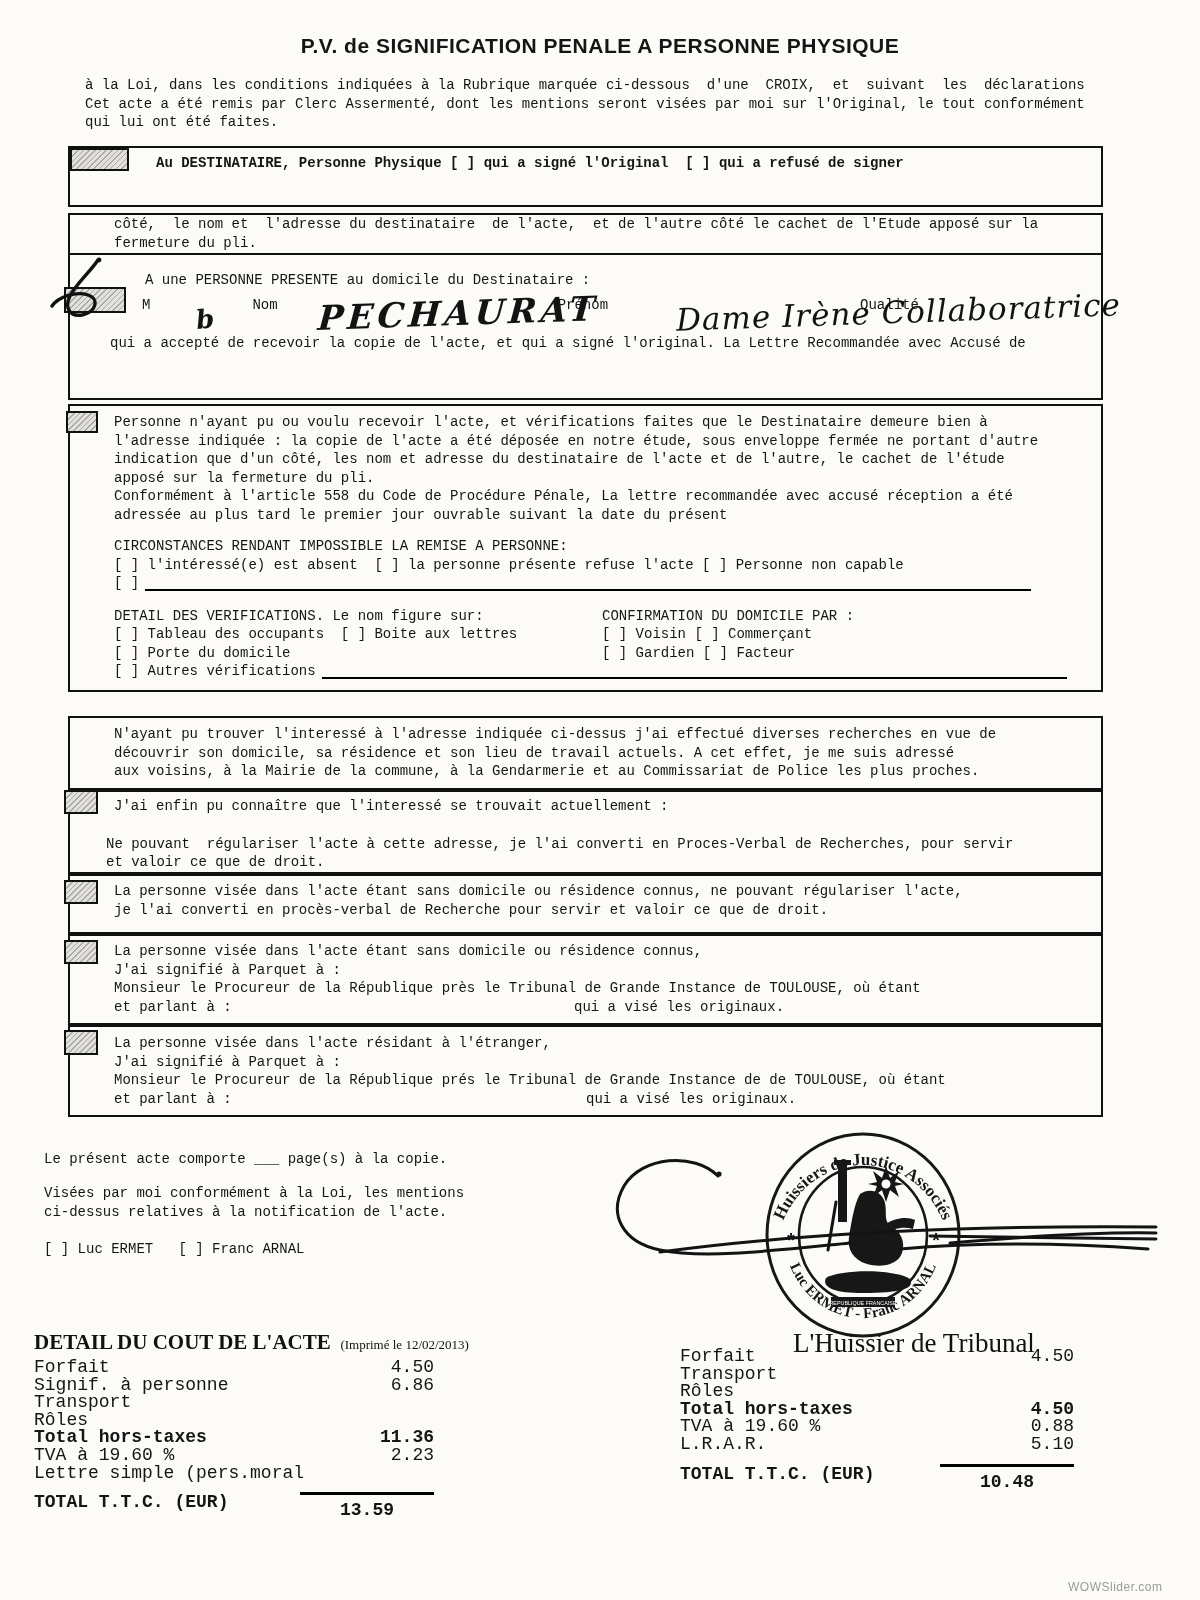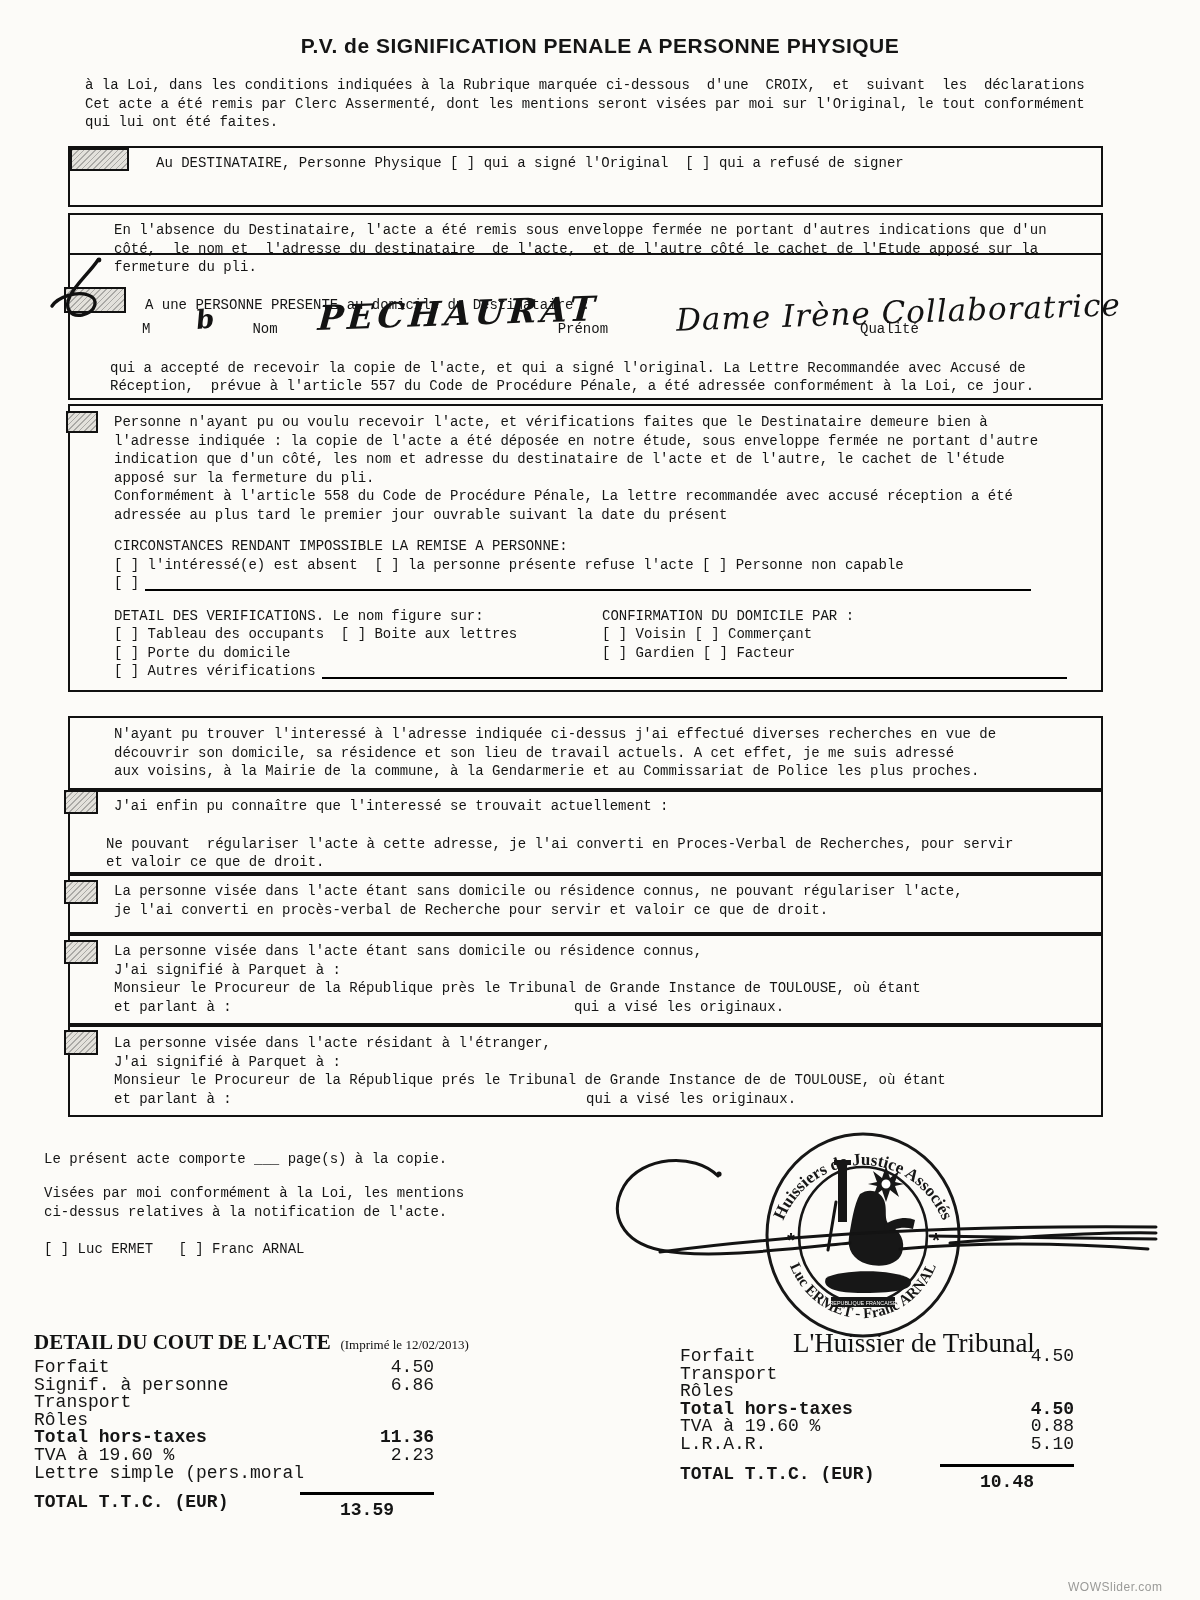--- a/index.html
+++ b/index.html
@@ -29,32 +29,30 @@
 
   <div class="abs title" style="left:0;right:0;top:34px;">P.V. de SIGNIFICATION PENALE A PERSONNE PHYSIQUE</div>
 
   <div class="abs" style="left:85px;top:76px;">
     <div class="mono">à la Loi, dans les conditions indiquées à la Rubrique marquée ci-dessous  d'une  CROIX,  et  suivant  les  déclarations</div>
     <div class="mono">Cet acte a été remis par Clerc Assermenté, dont les mentions seront visées par moi sur l'Original, le tout conformément</div>
     <div class="mono">qui lui ont été faites.</div>
   </div>
 
   <div class="fbox" style="top:146px;height:57px;">
-    <div class="mono" style="margin:6px 0 0 86px;">Au DESTINATAIRE, Personne Physique [ ] qui a signé l'Original  [ ] qui a refusé de signer</div>
+    <div class="mono" style="margin:6px 0 0 86px;font-weight:bold;">Au DESTINATAIRE, Personne Physique [ ] qui a signé l'Original  [ ] qui a refusé de signer</div>
   </div>
   <div class="cb" style="left:70px;top:148px;width:55px;height:19px;"></div>
 
   <div class="fbox" style="top:213px;height:183px;">
-    <div class="mono" style="margin:6px 0 0 44px;">En l'absence du Destinataire, l'acte a été remis sous enveloppe fermée ne portant d'autres indications que d'un</div>
     <div class="mono" style="margin:0 0 0 44px;">côté,  le nom et  l'adresse du destinataire  de l'acte,  et de l'autre côté le cachet de l'Etude apposé sur la</div>
     <div class="mono" style="margin:0 0 0 44px;">fermeture du pli.</div>
     <div class="mono" style="margin:19px 0 0 75px;">A une PERSONNE PRESENTE au domicile du Destinataire :</div>
     <div class="mono" style="margin:6px 0 0 72px;"><span>M</span><span style="display:inline-block;width:102px;"></span><span>Nom</span><span style="display:inline-block;width:280px;"></span><span>Prénom</span><span style="display:inline-block;width:252px;"></span><span>Qualité</span></div>
     <div class="mono" style="margin:20px 0 0 40px;">qui a accepté de recevoir la copie de l'acte, et qui a signé l'original. La Lettre Recommandée avec Accusé de</div>
-    <div class="mono" style="margin:0 0 0 40px;">Réception,  prévue à l'article 557 du Code de Procédure Pénale, a été adressée conformément à la Loi, ce jour.</div>
   </div>
   <div class="abs" style="left:68px;top:253px;width:1035px;border-top:2px solid #111;"></div>
   <div class="cb" style="left:64px;top:287px;width:58px;height:22px;"></div>
   <svg class="abs" style="left:46px;top:256px;" width="78" height="66" viewBox="0 0 78 66">
     <path d="M52,4 C44,16 30,28 24,40 C18,52 24,61 36,59 C50,56 54,43 42,39 C30,35 12,41 6,50" fill="none" stroke="#111" stroke-width="3.4" stroke-linecap="round"></path>
     <circle cx="53" cy="4" r="2.4" fill="#111"></circle>
   </svg>
 
   <div class="hw" style="left:196px;top:304px;font-size:26px;font-weight:bold;transform:rotate(-6deg);">b</div>
   <div class="hw" style="left:318px;top:293px;font-size:34px;font-weight:bold;letter-spacing:4px;transform:rotate(-2deg) skewX(-6deg);font-style:italic;">PECHAURAT</div>

